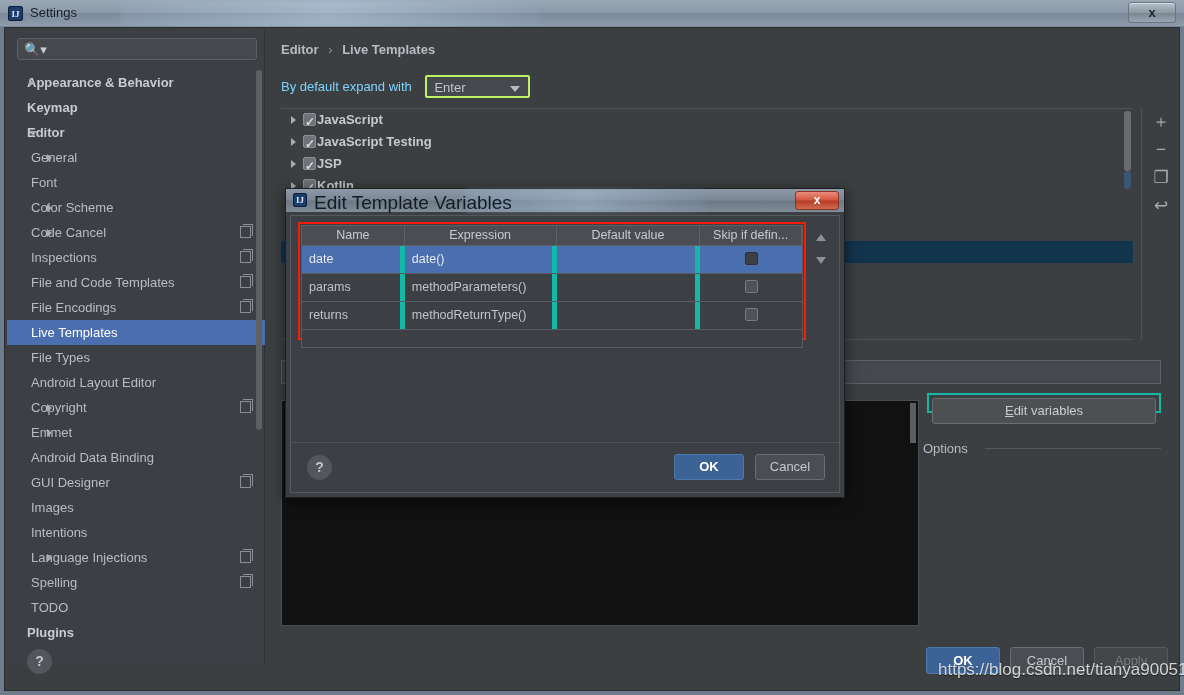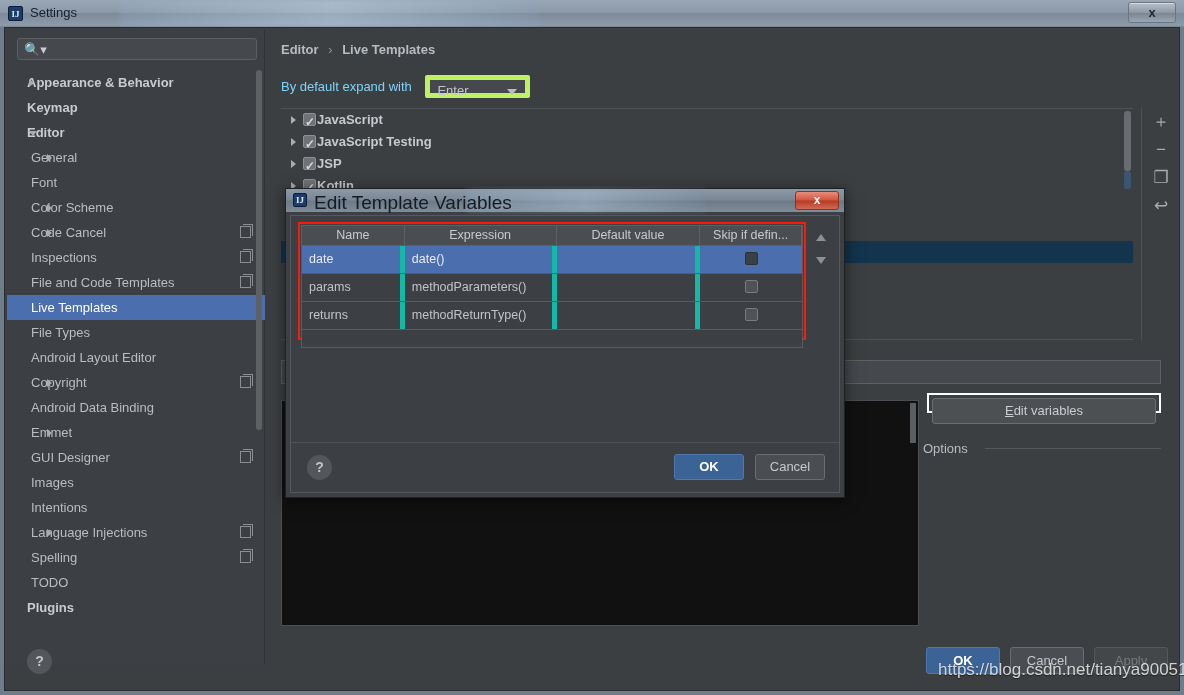--- a/index.html
+++ b/index.html
@@ -95,21 +95,21 @@
     background:#3c3f41;
   }
   #breadcrumb{
     position:absolute; left:14px; top:12px; color:#b7bcc2; font-weight:bold; font-size:13px;
   }
   #breadcrumb .sep{ color:#8d9298; font-weight:normal; padding:0 6px; }
   #expandrow{ position:absolute; left:14px; top:45px; }
   #expandrow .lbl{ color:#7dd3fc; font-size:13px; display:inline-block; vertical-align:middle;}
   .combo{
     display:inline-block; vertical-align:middle; margin-left:10px;
-    height:23px; width:105px; background:#45494d; border:5px solid #bef264; border-radius:2px;
+    height:23px; width:105px; background:#45494d; border:2px solid #bef264; border-radius:2px;
     position:relative; color:#c2c6cb; line-height:21px; padding-left:7px; font-size:13px;
   }
   .combo .carat{
     position:absolute; right:8px; top:9px; width:0;height:0;
     border-left:5px solid transparent;border-right:5px solid transparent;border-top:6px solid #b8bcc0;
   }
   
   #ttpanel{
     position:absolute; left:14px; top:78px; width:852px; height:232px;
     background:#3c3f41; border-top:1px solid #4e5255; border-bottom:1px solid #4e5255;
@@ -136,21 +136,21 @@
     border-left:1px solid #4e5255;
   }
   .tbbtn{ width:38px; height:28px; text-align:center; color:#a8acb0; font-size:17px; line-height:28px;}
   
   #namefield{
     position:absolute; left:14px; top:330px; width:880px; height:24px;
     background:#45494d; border:1px solid #5d6165;
   }
   #editvarwrap{
     position:absolute; left:660px; top:363px; width:234px; height:20px;
-    border:2px solid #ffffff;
+    border:2px solid #14b8a6;
   }
   #editvarbtn{
     position:absolute; left:3px; top:3px; width:224px; height:26px;
     background:#4c5053; border:1px solid #6a6e72; border-radius:3px;
     color:#c9ccd1; font-size:13px; text-align:center; line-height:24px;
   }
   #editvarbtn u{ text-decoration:underline; }
   
   #optlegend{ position:absolute; left:656px; top:411px; color:#b7bcc2; font-size:13px; background:#3c3f41; padding-right:6px;}
   #optline{ position:absolute; left:718px; top:418px; width:176px; height:1px; background:#54585c;}
@@ -299,26 +299,27 @@
       <div id="tree">
           <div class="titem l0 bold"><span class="arrow l0"></span><span>Appearance &amp; Behavior</span></div>
           <div class="titem l0 bold"><span>Keymap</span></div>
           <div class="titem l0 bold"><span class="arrow l0 down"></span><span>Editor</span></div>
           <div class="titem l1"><span class="arrow l1"></span><span>General</span></div>
           <div class="titem l1"><span>Font</span></div>
           <div class="titem l1"><span class="arrow l1"></span><span>Color Scheme</span></div>
           <div class="titem l1"><span class="arrow l1"></span><span>Code Cancel</span><span class="copyicon"></span></div>
           <div class="titem l1"><span>Inspections</span><span class="copyicon"></span></div>
           <div class="titem l1"><span>File and Code Templates</span><span class="copyicon"></span></div>
+          <div class="titem l1"><span>File Encodings</span><span class="copyicon"></span></div>
           <div class="titem l1 sel"><span>Live Templates</span></div>
           <div class="titem l1"><span>File Types</span></div>
           <div class="titem l1"><span>Android Layout Editor</span></div>
           <div class="titem l1"><span class="arrow l1"></span><span>Copyright</span><span class="copyicon"></span></div>
+          <div class="titem l1"><span class="arrow l1"></span><span>Emmet</span></div>
           <div class="titem l1"><span>Android Data Binding</span></div>
-          <div class="titem l1"><span class="arrow l1"></span><span>Emmet</span></div>
           <div class="titem l1"><span>GUI Designer</span><span class="copyicon"></span></div>
           <div class="titem l1"><span>Images</span></div>
           <div class="titem l1"><span>Intentions</span></div>
           <div class="titem l1"><span class="arrow l1"></span><span>Language Injections</span><span class="copyicon"></span></div>
           <div class="titem l1"><span>Spelling</span><span class="copyicon"></span></div>
           <div class="titem l1"><span>TODO</span></div>
           <div class="titem l0 bold"><span>Plugins</span></div>
         </div>
       <div id="sbthumb"></div>
     </div>

